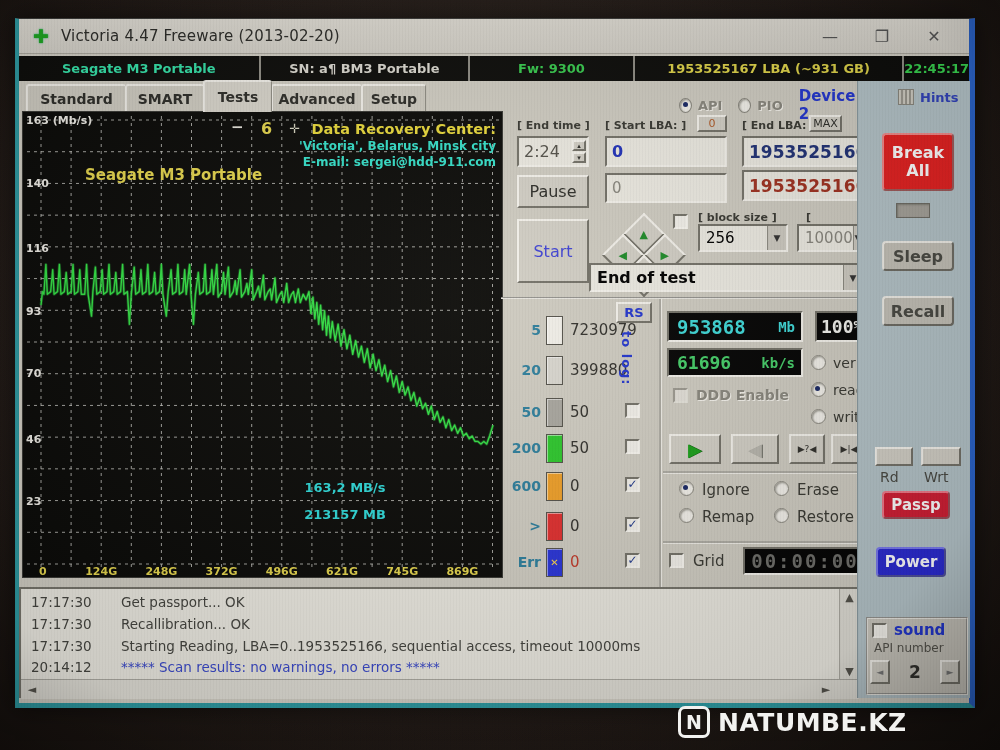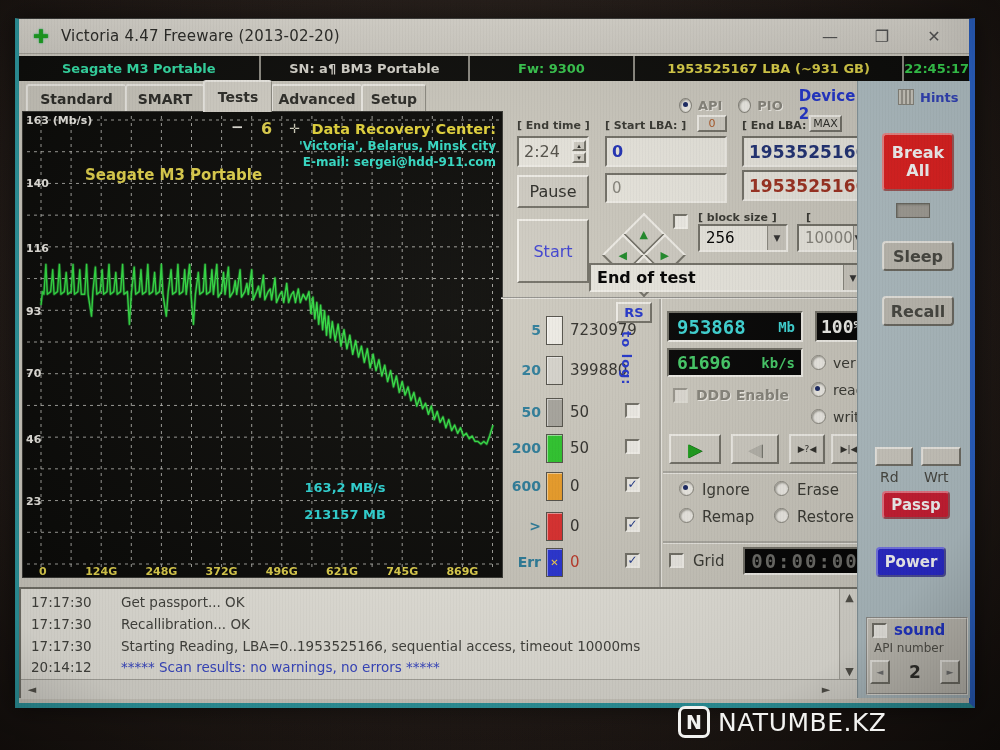--- a/index.html
+++ b/index.html
@@ -103,21 +103,21 @@
     font-weight:bold;cursor:default;box-sizing:border-box;}
   .graybtn{background:#c3c0b7;border-top:2px solid #eeece6;border-left:2px solid #eeece6;
     border-right:2px solid #6e6c64;border-bottom:2px solid #6e6c64;color:#4a4a44;font-size:16px;}
   .underfirst::first-letter{text-decoration:underline;}
   .hints{color:#3344bb;font-weight:bold;font-size:13px;}
   .stripebox{width:14px;height:14px;border:1px solid #8a887f;background:repeating-linear-gradient(90deg,#cfccc2 0 2px,#9a978e 2px 4px);}
 
   .watermark{position:absolute;left:678px;top:706px;display:flex;align-items:center;gap:8px;z-index:60;}
   .wm-logo{width:26px;height:26px;border:3px solid #f2f2f0;border-radius:7px;color:#f2f2f0;
     display:flex;align-items:center;justify-content:center;font-weight:bold;font-size:19px;}
-  .wm-text{color:#f2f2f0;font-size:25px;font-weight:normal;letter-spacing:.5px;text-align:center;}
+  .wm-text{color:#f2f2f0;font-size:25px;font-weight:bold;letter-spacing:.5px;text-align:center;}
 </style>
 </head>
 <body>
 
 <div class="window">
 
   <div class="abs titlebar">
     <span class="app-icon">✚</span>
     <span class="wtitle">Victoria 4.47 Freeware (2013-02-20)</span>
     <span class="winbtns">

